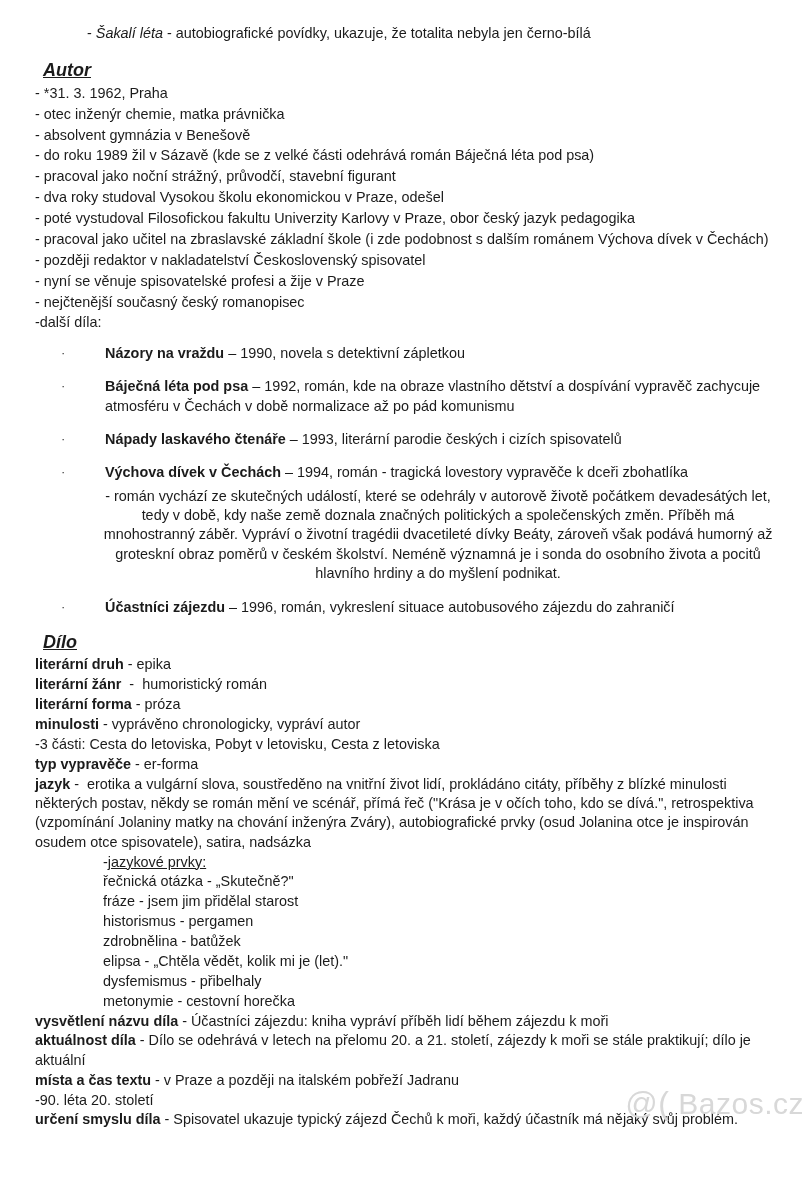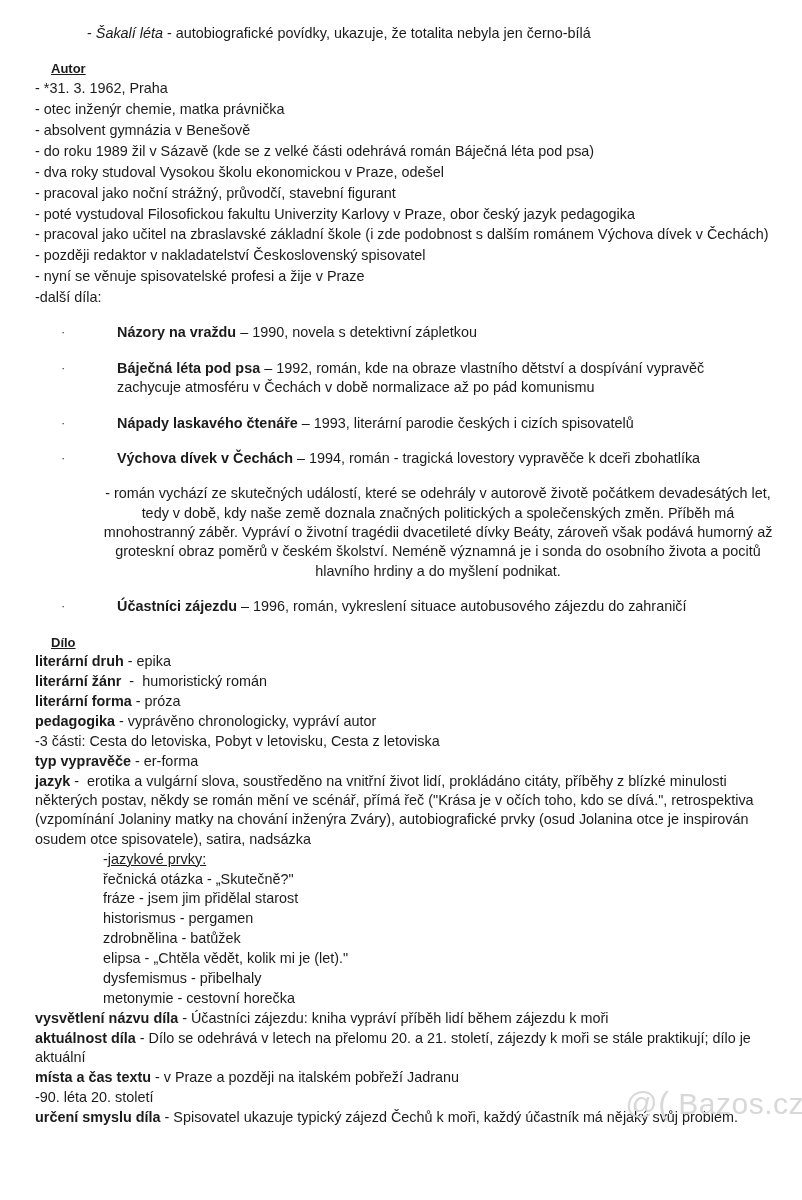--- a/index.html
+++ b/index.html
@@ -38,26 +38,27 @@
   }
   .intro {
     padding-left: 52px;
     margin-bottom: 16px;
   }
   .it { font-style: italic; }
   .b  { font-weight: bold; }
   .u  { text-decoration: underline; }
 
   h2.heading {
-    font-size: 13px;
+    font-size: 18px;
     font-weight: bold;
     text-decoration: underline;
-    margin: 0 0 1px 16px;
+    margin: 0 0 1px 8px;
     line-height: 1.3;
     display: inline-block;
+    font-style: italic;
   }
   .heading-wrap { margin: 0; }
 
   .author-list .line { margin: 0 0 1.5px 0; }
 
   .works {
     margin-top: 11px;
     margin-bottom: 0;
   }
   .work {
@@ -67,21 +68,21 @@
   }
   .work .bullet {
     position: absolute;
     left: 26px;
     top: 0;
     font-size: 13px;
     line-height: 1.345;
     color: #3a3a3a;
   }
   .work p {
-    margin: 16px;
+    margin: 4px;
     white-space: pre-wrap;
   }
   .work .sub {
     margin: 0;
     text-align: center;
   }
 
   .dilo-block { margin-top: 14px; }
   .dilo-block .line { margin: 0 0 0.5px 0; }
 
@@ -116,26 +117,27 @@
 
     <div class="heading-wrap">
       <h2 class="heading">Autor</h2>
     </div>
 
     <div class="author-list">
       <p class="line">- *31. 3. 1962, Praha</p>
       <p class="line">- otec inženýr chemie, matka právnička</p>
       <p class="line">- absolvent gymnázia v Benešově</p>
       <p class="line">- do roku 1989 žil v Sázavě (kde se z velké části odehrává román Báječná léta pod psa)</p>
+      <p class="line">- pracoval jako noční strážný, průvodčí, stavební figurant</p>
       <p class="line">- dva roky studoval Vysokou školu ekonomickou v Praze, odešel</p>
-      <p class="line">- pracoval jako noční strážný, průvodčí, stavební figurant</p>
       <p class="line">- poté vystudoval Filosofickou fakultu Univerzity Karlovy v Praze, obor český jazyk pedagogika</p>
       <p class="line">- pracoval jako učitel na zbraslavské základní škole (i zde podobnost s dalším románem Výchova dívek v Čechách)</p>
       <p class="line">- později redaktor v nakladatelství Československý spisovatel</p>
       <p class="line">- nyní se věnuje spisovatelské profesi a žije v Praze</p>
+      <p class="line">- nejčtenější současný český romanopisec</p>
       <p class="line">-další díla:</p>
     </div>
 
     <div class="works">
 
       <div class="work">
         <span class="bullet">·</span>
         <p><span class="b">Názory na vraždu</span><span> – 1990, novela s detektivní zápletkou</span></p>
       </div>
 
@@ -163,21 +165,21 @@
     </div>
 
     <div class="dilo-block">
       <div class="heading-wrap">
         <h2 class="heading">Dílo</h2>
       </div>
 
       <p class="line"><span class="b">literární druh</span><span> - epika</span></p>
       <p class="line"><span class="b">literární žánr</span><span>  -  humoristický román</span></p>
       <p class="line"><span class="b">literární forma</span><span> - próza</span></p>
-      <p class="line"><span class="b">pedagogika</span><span> - vyprávěno chronologicky, vypráví autor</span></p>
+      <p class="line"><span class="b">minulosti</span><span> - vyprávěno chronologicky, vypráví autor</span></p>
       <p class="line"><span class="b"></span><span>-3 části: Cesta do letoviska, Pobyt v letovisku, Cesta z letoviska</span></p>
       <p class="line"><span class="b">typ vypravěče</span><span> - er-forma</span></p>
       <p class="line"><span class="b">jazyk</span><span> -  erotika a vulgární slova, soustředěno na vnitřní život lidí, prokládáno citáty, příběhy z blízké minulosti některých postav, někdy se román mění ve scénář, přímá řeč ("Krása je v očích toho, kdo se dívá.", retrospektiva (vzpomínání Jolaniny matky na chování inženýra Zváry), autobiografické prvky (osud Jolanina otce je inspirován osudem otce spisovatele), satira, nadsázka</span></p>
 
       <div class="indent">
         <p class="line"><span>-</span><span class="u">jazykové prvky:</span></p>
         <p class="line">řečnická otázka - „Skutečně?"</p>
         <p class="line">fráze - jsem jim přidělal starost</p>
         <p class="line">historismus - pergamen</p>
         <p class="line">zdrobnělina - batůžek</p>

